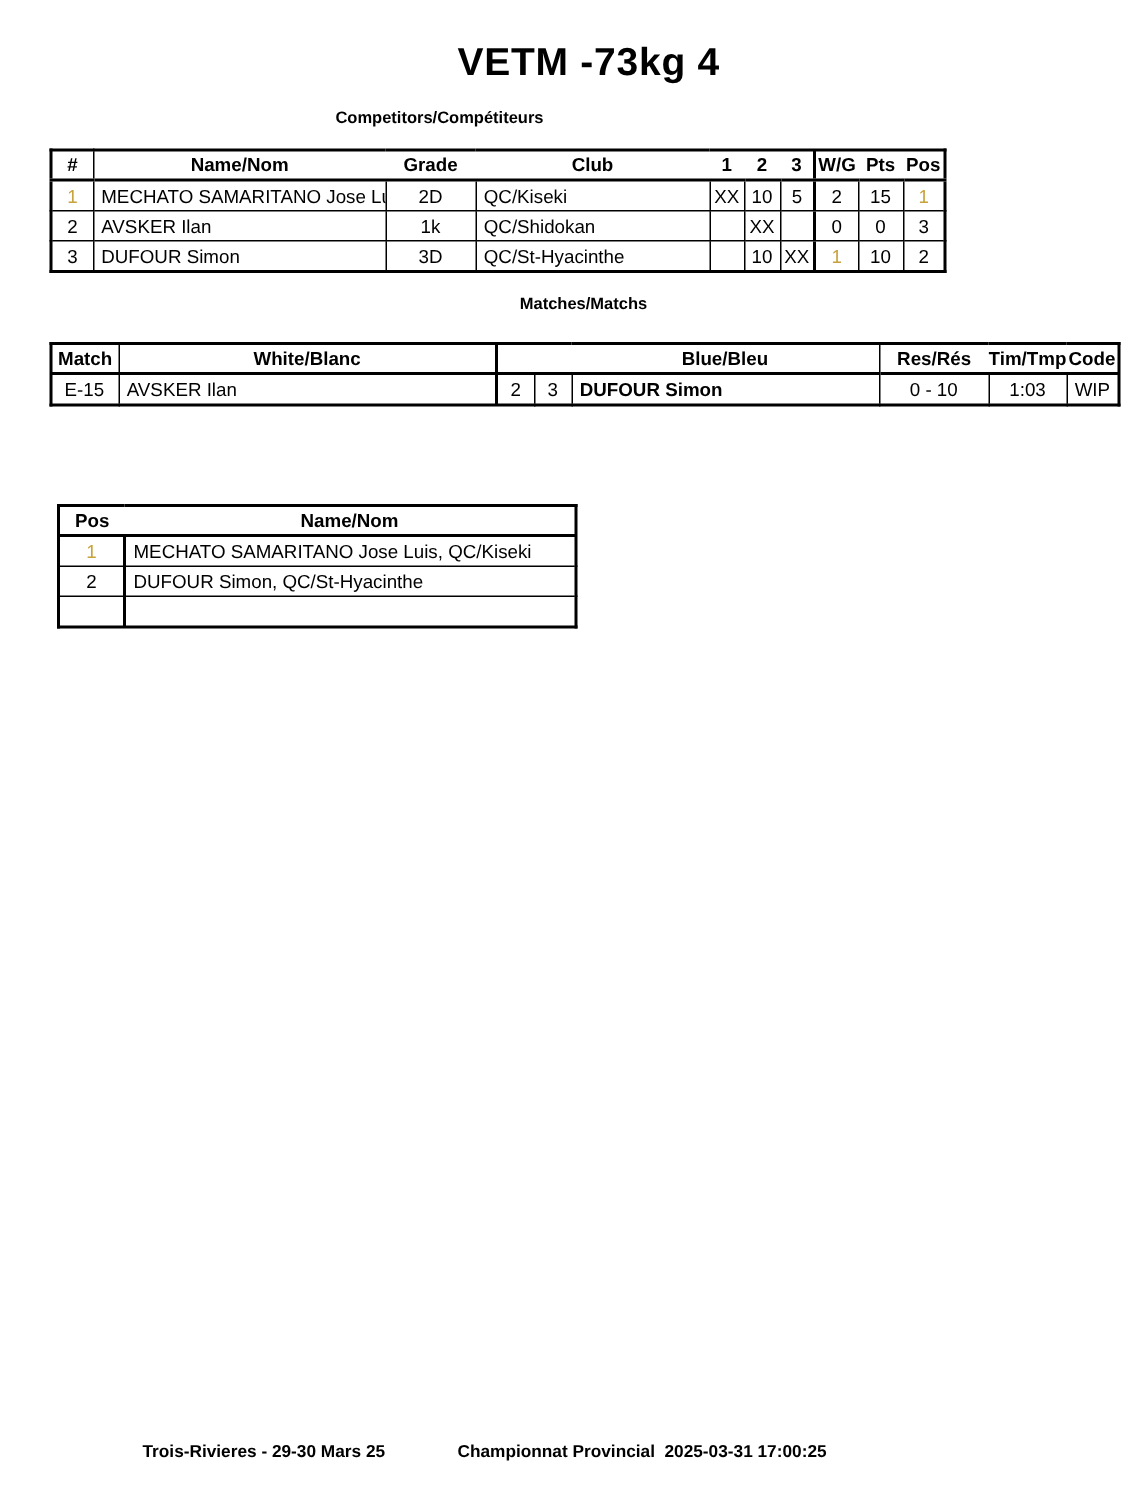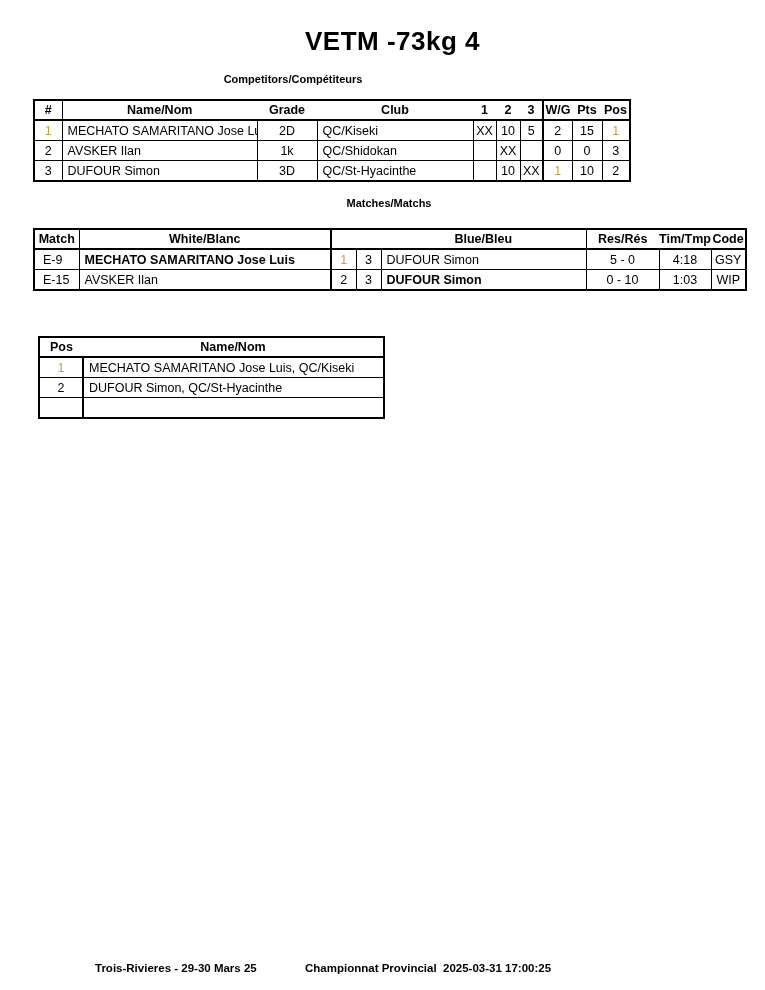--- a/index.html
+++ b/index.html
@@ -184,30 +184,20 @@
         <th class="c br2">White/Blanc</th>
         <th colspan="2"></th>
         <th class="c">Blue/Bleu</th>
         <th class="c bl1">Res/Rés</th>
         <th class="c">Tim/Tmp</th>
         <th class="c">Code</th>
       </tr>
     </thead>
     <tbody>
       <tr>
-        <td class="l pad8">E-9</td>
-        <td class="l clip bold">MECHATO SAMARITANO Jose Luis</td>
-        <td class="c tl2 gold">1</td>
-        <td class="c">3</td>
-        <td class="l clip">DUFOUR Simon</td>
-        <td class="c">5 - 0</td>
-        <td class="c">4:18</td>
-        <td class="c">GSY</td>
-      </tr>
-      <tr>
         <td class="l pad8">E-15</td>
         <td class="l clip">AVSKER Ilan</td>
         <td class="c tl2">2</td>
         <td class="c">3</td>
         <td class="l clip bold">DUFOUR Simon</td>
         <td class="c">0 - 10</td>
         <td class="c">1:03</td>
         <td class="c">WIP</td>
       </tr>
     </tbody>

